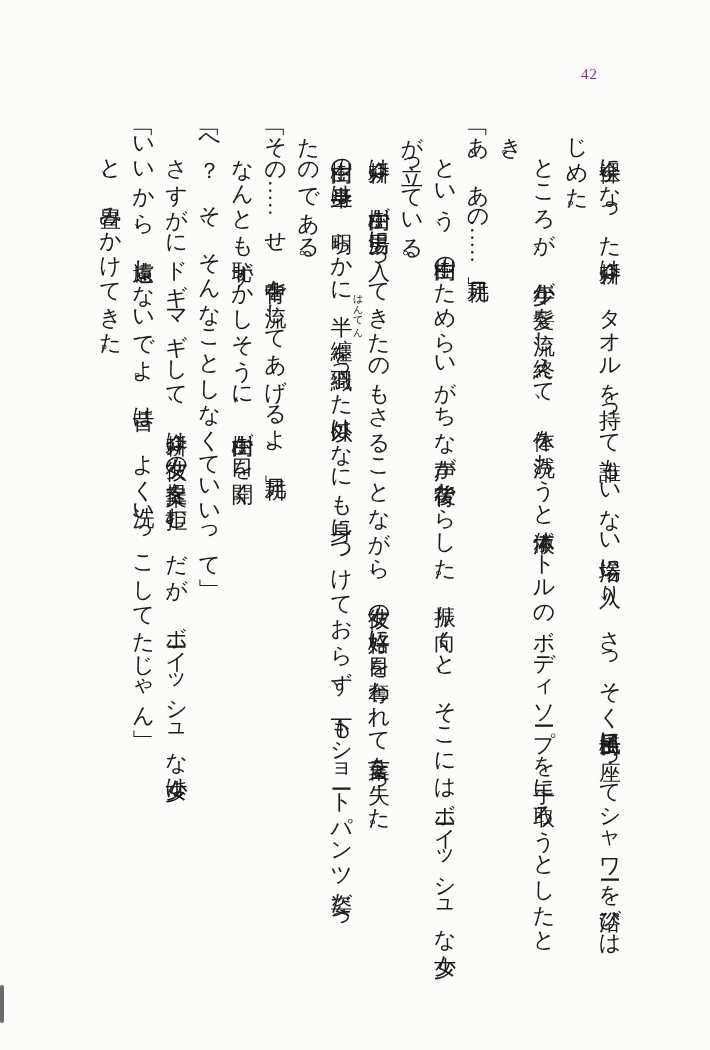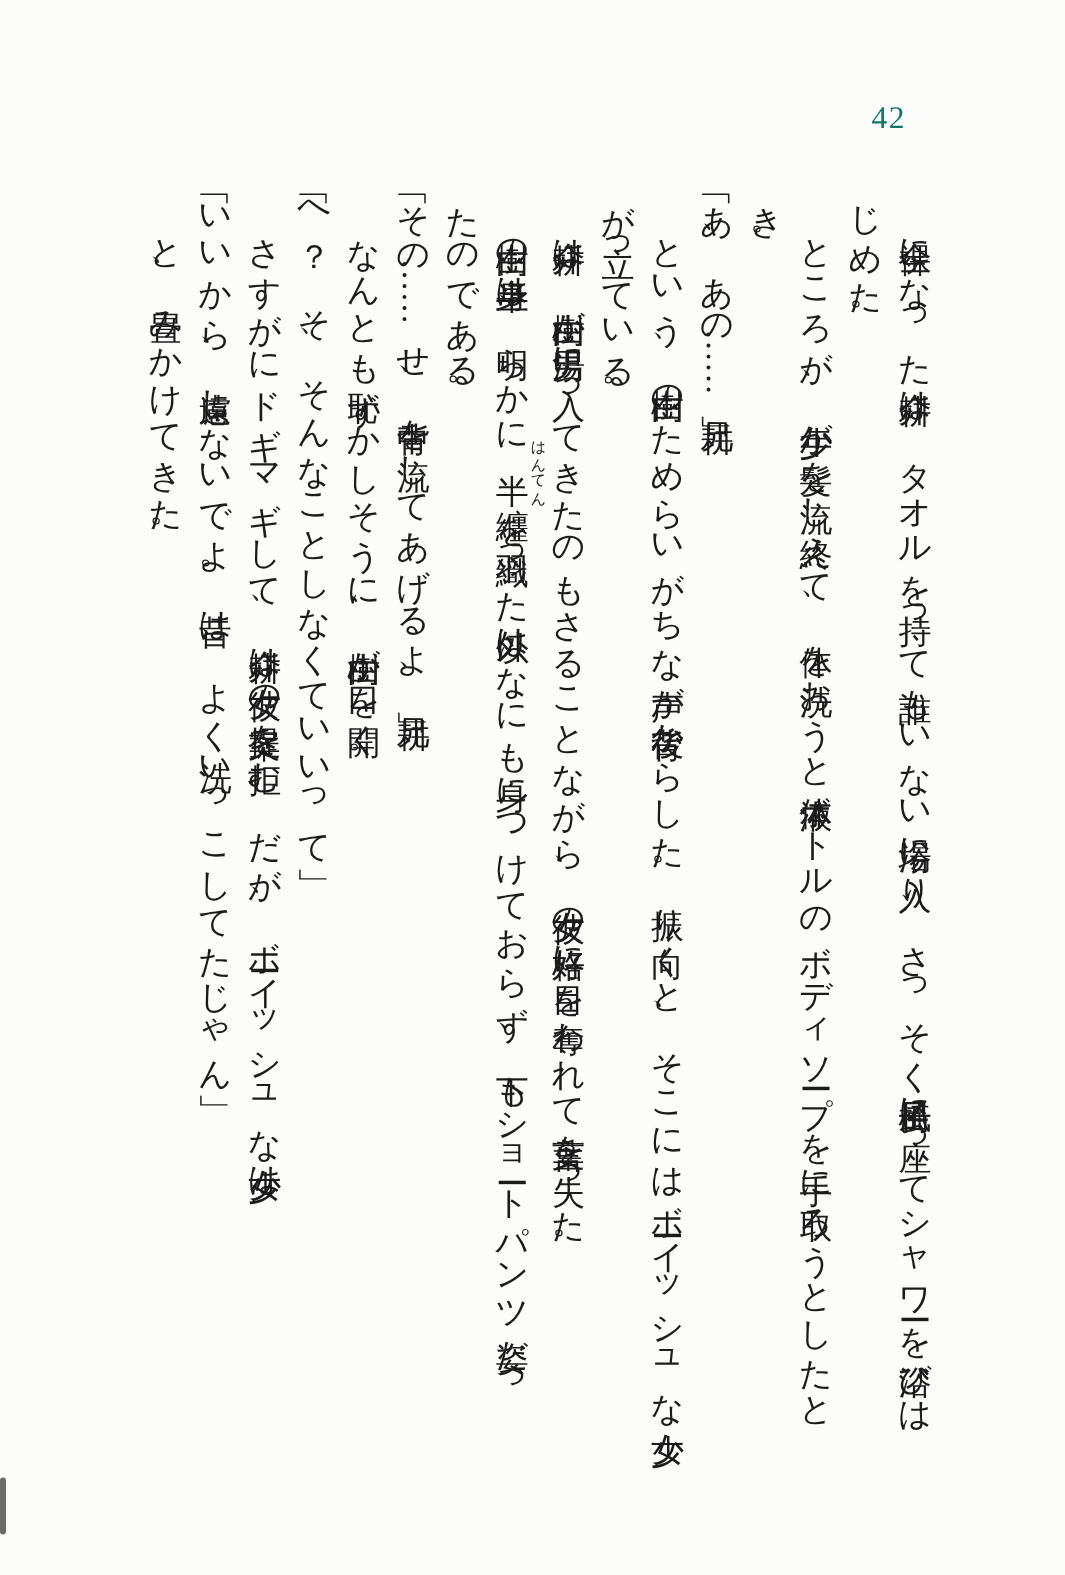--- a/index.html
+++ b/index.html
@@ -18,23 +18,23 @@
     height: 1050px;
     background: #fcfcfb;
     overflow: hidden;
     font-family: "Liberation Serif", "DejaVu Serif", serif;
     color: #1b1b1b;
   }
   .page-number {
     position: absolute;
     top: 66px;
     left: 581px;
-    font-size: 21px;
+    font-size: 15px;
     letter-spacing: 1px;
-    color: #0f766e;
+    color: #a21caf;
   }
   .text-body {
     position: absolute;
     top: 122px;
     right: 83px;
     height: 824px;
     writing-mode: vertical-rl;
     -webkit-writing-mode: vertical-rl;
     text-orientation: mixed;
     font-size: 22px;

